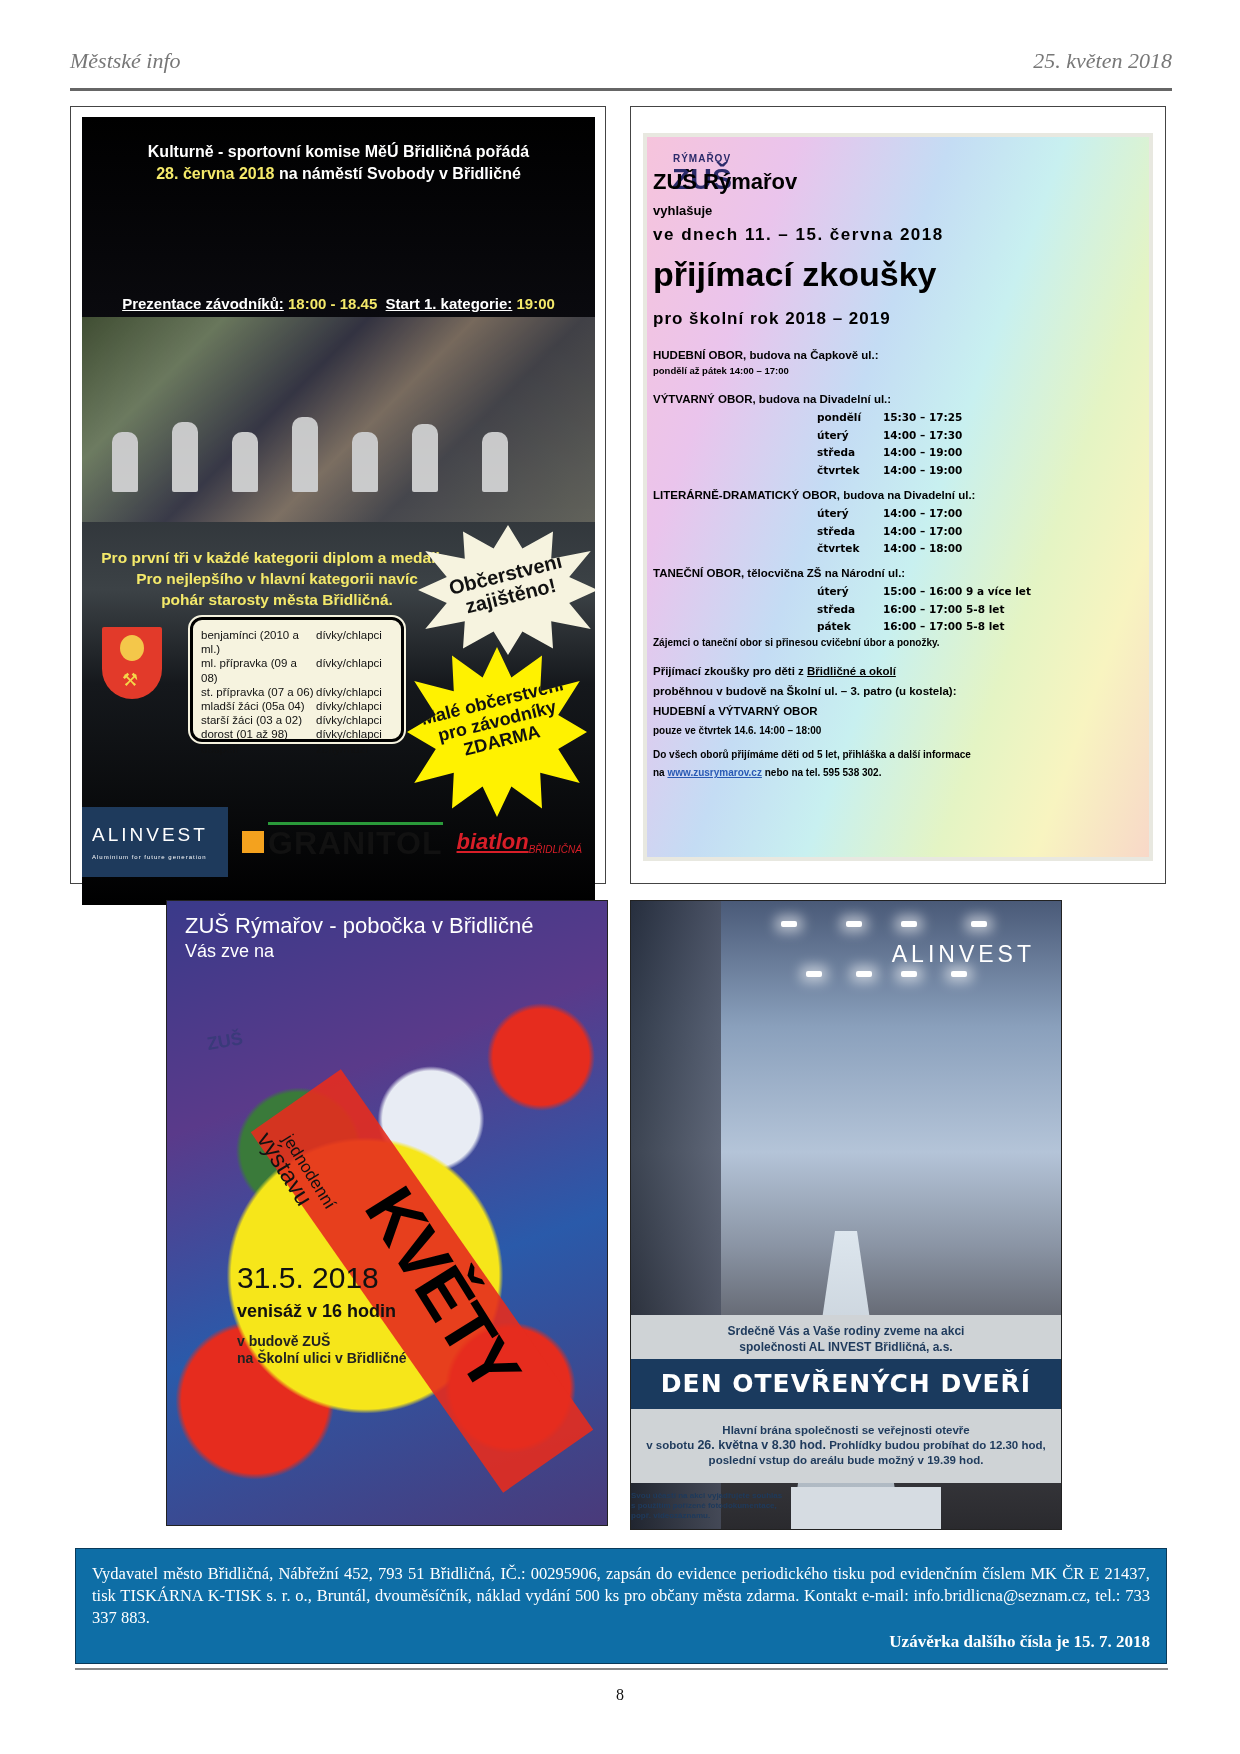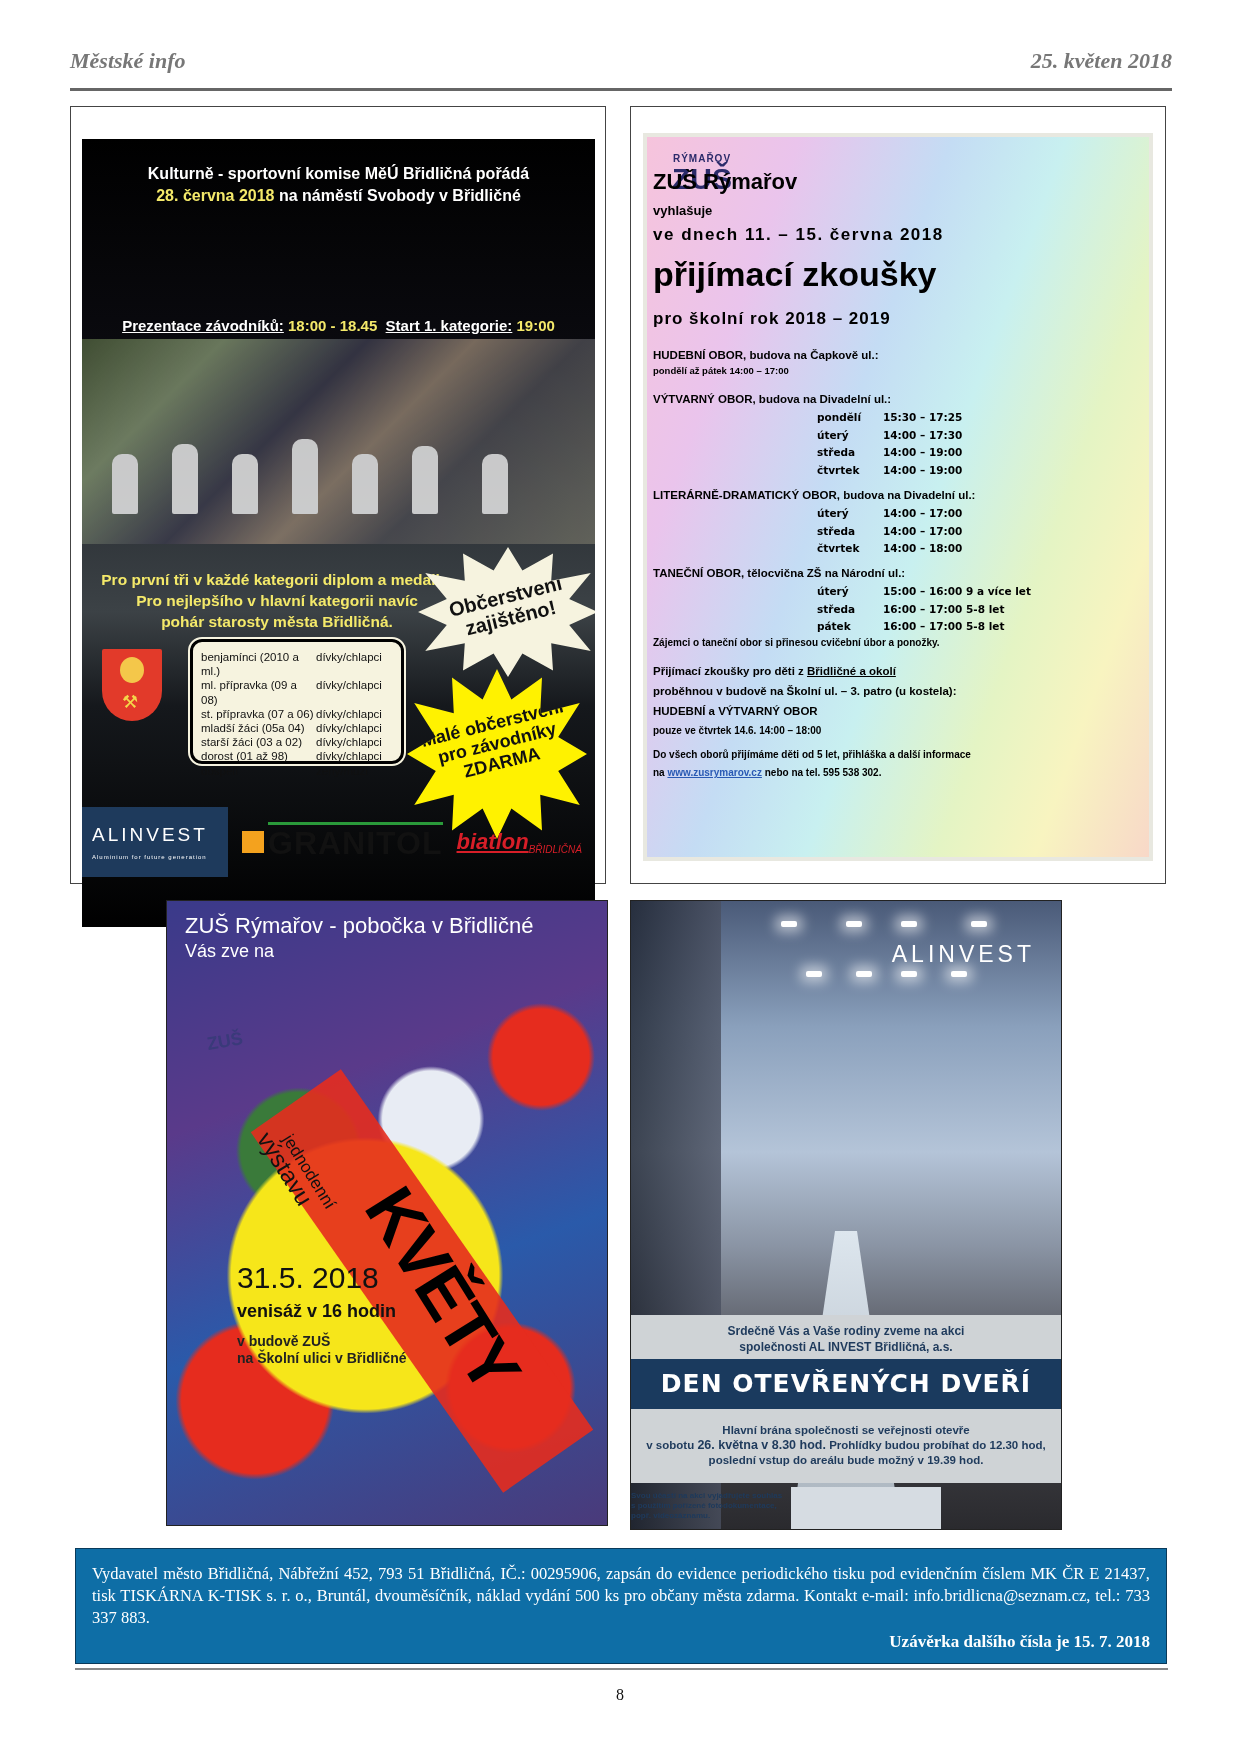--- a/index.html
+++ b/index.html
@@ -1,24 +1,24 @@
 <!DOCTYPE html>
 <html><head>
 <meta charset="utf-8">
 <style>
   * { box-sizing: border-box; margin: 0; padding: 0; }
   body { width: 1240px; height: 1754px; background: #fff; position: relative; overflow: hidden; font-family: "Liberation Sans", sans-serif; }
-  .hdr { position: absolute; top: 48px; font-family: "Liberation Serif", serif; font-style: italic; color: #777; font-size: 22px; font-weight: bold; }
+  .hdr { position: absolute; top: 48px; font-family: "Liberation Serif", serif; font-style: italic; color: #777; font-size: 22px; }
   .hdr.left { left: 70px; }
   .hdr.right { right: 68px; }
   .hdr-rule { position: absolute; left: 70px; right: 68px; top: 88px; height: 3px; background: #666; }
 
   
   .frame1 { position: absolute; left: 70px; top: 106px; width: 536px; height: 778px; border: 1px solid #444; background: #fff; }
-  .p1 { position: absolute; left: 11px; top: 10px; width: 513px; height: 788px; background: linear-gradient(#000 0%, #0b0b10 28%, #2b3035 45%, #3c4246 60%, #15181c 72%, #000 100%); overflow: hidden; margin-top: 22px; }
+  .p1 { position: absolute; left: 11px; top: 10px; width: 513px; height: 788px; background: linear-gradient(#000 0%, #0b0b10 28%, #2b3035 45%, #3c4246 60%, #15181c 72%, #000 100%); overflow: hidden; }
   .p1 .org { position: absolute; top: 24px; width: 100%; text-align: center; color: #fff; font-weight: bold; font-size: 16px; line-height: 22px; }
   .p1 .org .y { color: #f4e96a; }
   .p1 .title { position: absolute; top: 78px; width: 100%; text-align: center; color: #e8202a; font-weight: bold; font-style: italic; font-size: 36px; line-height: 42px; letter-spacing: 1px; text-shadow: 2px 2px 0 #fff, -2px -2px 0 #fff, 2px -2px 0 #fff, -2px 2px 0 #fff; }
   .p1 .pres { position: absolute; top: 178px; width: 100%; text-align: center; color: #fff; font-weight: bold; font-size: 15px; }
   .p1 .pres u { text-decoration: underline; }
   .p1 .pres .y { color: #f4e96a; }
   .p1 .photo { position: absolute; top: 200px; left: 0; width: 100%; height: 205px; background: linear-gradient(135deg, #4a5a3a 0%, #7a8a6a 20%, #3a3a4a 40%, #8a7a6a 55%, #4a4a50 70%, #6a6a60 100%); opacity: .85; }
   .p1 .runner { position: absolute; bottom: 30px; width: 26px; height: 60px; background: #e6e6e6; border-radius: 10px 10px 2px 2px; }
   .p1 .prizes { position: absolute; top: 430px; width: 370px; left: 10px; text-align: center; color: #f4e96a; font-weight: bold; font-size: 15.5px; line-height: 21px; }
   .p1 .crest { position: absolute; left: 20px; top: 510px; width: 60px; height: 72px; background: #e23a2a; border-radius: 2px 2px 30px 30px; }

